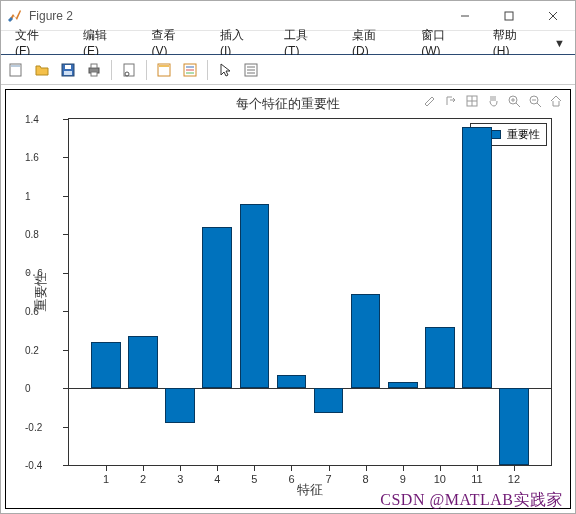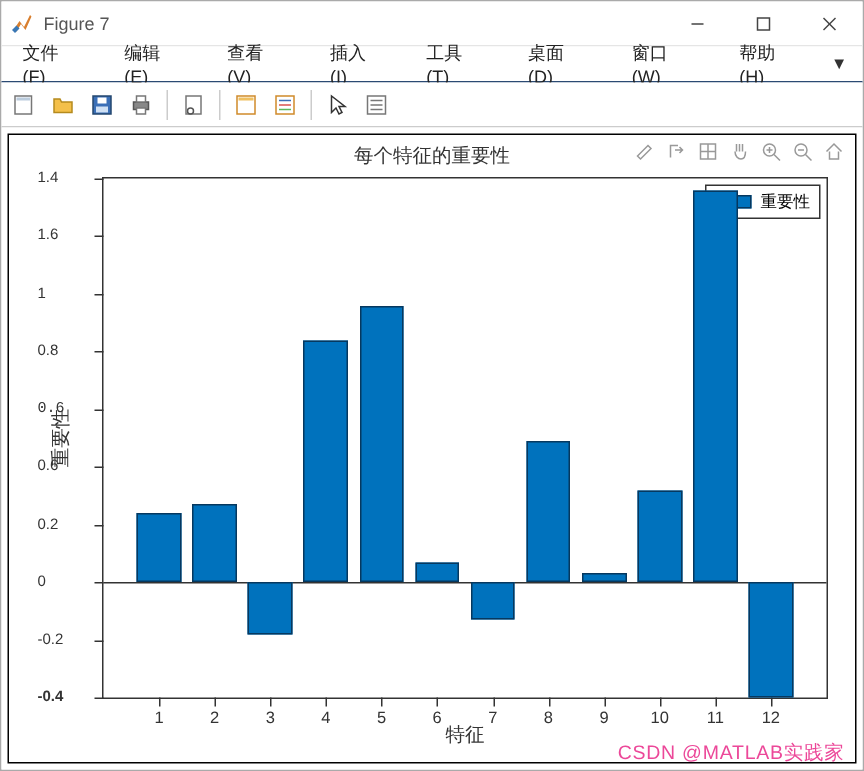--- a/index.html
+++ b/index.html
@@ -169,41 +169,41 @@
     font-size:11px;
   }
   .legend-swatch {
     width:24px; height:9px; background:#0072bd; border:1px solid #06385f;
   }
 
   
   .watermark {
     position:absolute;
     right:12px; bottom:2px;
-    color:#ec4899;
-    font-size:13px;
+    color:#701a75;
+    font-size:16px;
     letter-spacing:0.5px;
     pointer-events:none;
-    font-family: Liberation Sans, sans-serif;
+    font-family: Liberation Serif, serif;
   }
 </style>
 </head>
 <body>
 
 <div class="window">
 
   <div class="titlebar">
     <div class="title-left">
       <span class="app-icon">
         <svg width="16" height="16" viewBox="0 0 16 16">
           <path d="M2 12 L6 6 L9 10 L13 2 L14 3 L10 12 L7 8 L4 13 Z" fill="#d97f2e"></path>
           <path d="M1 12 L4 9 L6 11 L3 14 Z" fill="#3a78b5"></path>
         </svg>
       </span>
-      <span class="title-text">Figure 7</span>
+      <span class="title-text">Figure 2</span>
     </div>
     <div class="win-controls">
       <div class="win-btn">
         <svg width="10" height="10">
             <line x1="1" y1="5" x2="9" y2="5" stroke="currentColor" stroke-width="1"></line>
           </svg>
       </div>
       <div class="win-btn">
         <svg width="10" height="10">
             <rect x="1" y="1" width="8" height="8" fill="none" stroke="currentColor" stroke-width="1"></rect>
@@ -346,21 +346,21 @@
 
       <div class="axes" id="axes">
         <div class="legend">
           <div class="legend-swatch"></div>
           <span>重要性</span>
         </div>
         <div class="y-axis-label">重要性</div>
         <div class="x-axis-label">特征</div>
       <div class="x0-line" style="top: 269.111px;"></div>
           <div class="y-tick" style="top: 346px; left: -6px;"></div>
-          <div class="y-ticklabel" style="top: 346px; font-weight: bold;">-0.4</div>
+          <div class="y-ticklabel" style="top: 346px;">-0.4</div>
           <div class="y-tick" style="top: 307.556px; left: -6px;"></div>
           <div class="y-ticklabel" style="top: 307.556px;">-0.2</div>
           <div class="y-tick" style="top: 269.111px; left: -6px;"></div>
           <div class="y-ticklabel" style="top: 269.111px;">0</div>
           <div class="y-tick" style="top: 230.667px; left: -6px;"></div>
           <div class="y-ticklabel" style="top: 230.667px;">0.2</div>
           <div class="y-tick" style="top: 192.222px; left: -6px;"></div>
           <div class="y-ticklabel" style="top: 192.222px;">0.6</div>
           <div class="y-tick" style="top: 153.778px; left: -6px;"></div>
           <div class="y-ticklabel" style="top: 153.778px; font-family: Liberation Mono, monospace;">0.6</div>

